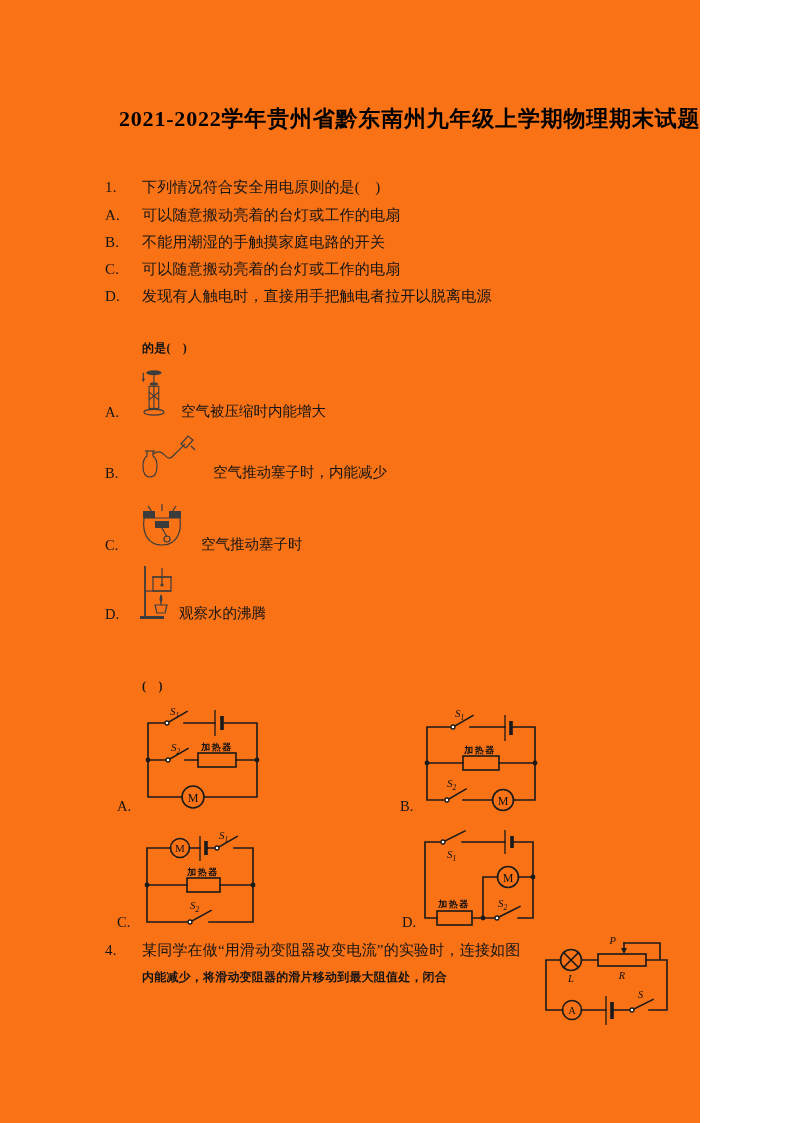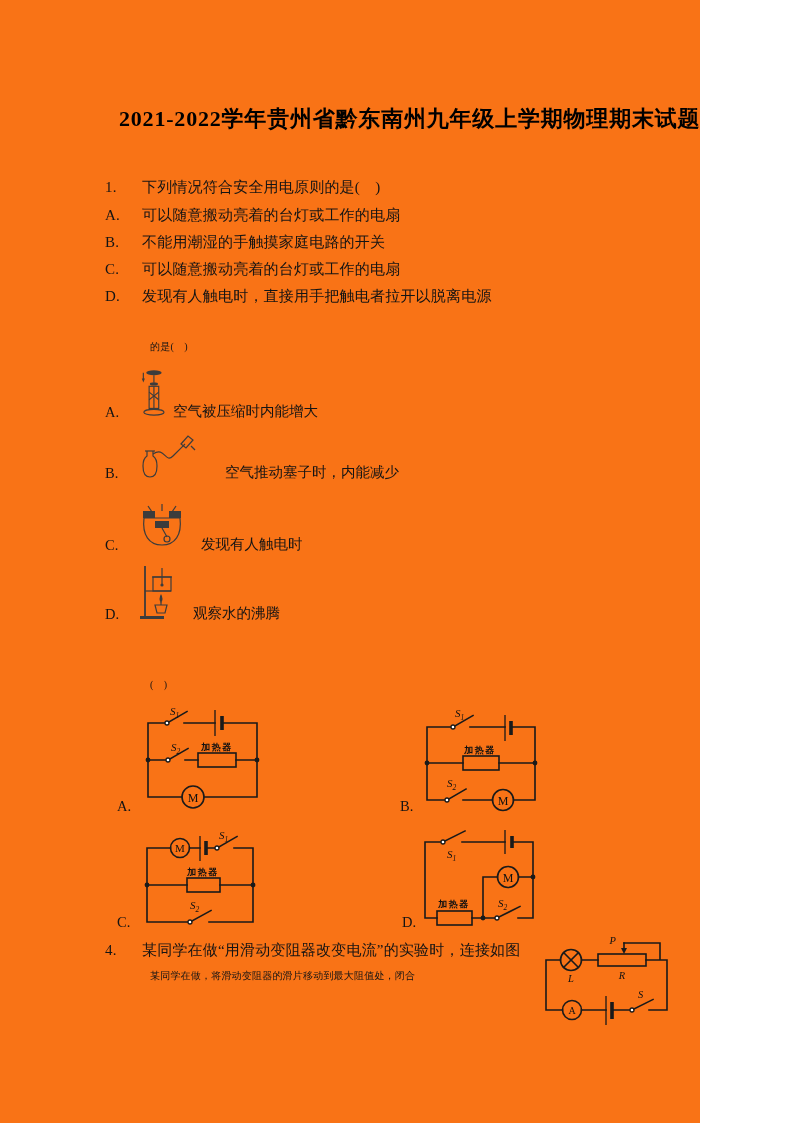--- a/index.html
+++ b/index.html
@@ -7,21 +7,21 @@
     position:relative; width:700px; height:1123px; background:#f97316;
     font-family:"Liberation Serif","DejaVu Serif",serif; color:#141414;
     overflow:hidden;
   }
   .title {
     position:absolute; left:119px; top:95px; width:600px;
     font-size:22px; font-weight:bold; letter-spacing:0.8px; line-height:48px;
     color:#000;
   }
   .line { position:absolute; left:105px; font-size:15px; white-space:pre; letter-spacing:0.2px; }
-  .cont { position:absolute; left:150px; font-size:10px; white-space:pre; letter-spacing:0.2px; }
+  .cont { position:absolute; left:142px; font-size:12px; white-space:pre; letter-spacing:0.2px;font-weight:bold; }
   .num { display:inline-block; width:37px; }
   .optrow { position:absolute; left:105px; display:flex; align-items:flex-end; }
   .optrow .lbl { display:inline-block; width:34px; font-size:14.5px; margin-bottom:-2px; }
   .optrow .otext { font-size:14.5px; margin-bottom:-2px; white-space:pre; }
   .clabel { position:absolute; font-size:14.5px; }
   .csvg { position:absolute; }
   
   .w   { stroke:#1a1a1a; stroke-width:1.6; fill:none; stroke-linecap:square; }
   .thin{ stroke:#1a1a1a; stroke-width:1.3; fill:none; }
   .thick{ stroke:#1a1a1a; stroke-width:3.6; fill:none; }
@@ -60,73 +60,73 @@
         <ellipse class="picf" cx="15" cy="15.5" rx="4.2" ry="1.6"></ellipse>
         <rect class="pic" x="10" y="18" width="10" height="23"></rect>
         <line class="pic" x1="10" y1="24" x2="20" y2="32"></line>
         <line class="pic" x1="20" y1="24" x2="10" y2="32"></line>
         <line class="pic" x1="15" y1="18" x2="15" y2="41"></line>
         <ellipse class="pic" cx="15" cy="45" rx="10.5" ry="3"></ellipse>
         <line class="pic" x1="4" y1="4" x2="4" y2="11"></line>
         <polygon class="picf" points="2.4,10 5.6,10 4,14"></polygon>
       </g>
     </svg>
-    <span class="otext" style="margin-left:8px">空气被压缩时内能增大</span>
+    <span class="otext" style="margin-left:16px">空气被压缩时内能增大</span>
   </div>
 
   <div class="optrow" style="top:434px">
     <span class="lbl">B.</span>
     <svg width="58" height="46" viewBox="0 0 58 46">
       <g>
         <line class="pic" x1="6" y1="17" x2="16" y2="17"></line>
         <path class="pic" d="M8,17 L8,22 C5,24 4,27 4,32 C4,40 7,43 11,43 C15,43 18,40 18,32 C18,27 17,24 14,22 L14,17"></path>
         <path class="pic" d="M14,20 C26,12 26,30 34,22 C40,16 42,14 46,10"></path>
         <path class="pic" d="M42,10 L49,2 L54,6 L47,14 Z"></path>
         <line class="pic" x1="52" y1="12" x2="56" y2="16"></line>
       </g>
     </svg>
-    <span class="otext" style="margin-left:28px">空气推动塞子时，内能减少</span>
+    <span class="otext" style="margin-left:16px">空气推动塞子时，内能减少</span>
   </div>
 
   <div class="optrow" style="top:503px">
     <span class="lbl">C.</span>
     <svg width="46" height="49" viewBox="0 0 46 49">
       <g>
         <line class="pic" x1="23" y1="1" x2="23" y2="8"></line>
         <rect class="picf" x="4" y="8" width="12" height="7"></rect>
         <rect class="picf" x="30" y="8" width="12" height="7"></rect>
         <line class="pic" x1="9" y1="3" x2="13" y2="9"></line>
         <line class="pic" x1="37" y1="3" x2="33" y2="9"></line>
         <path class="pic" d="M5,15 C3,32 10,42 23,42 C36,42 43,32 41,15"></path>
         <line class="pic" x1="5" y1="15" x2="41" y2="15"></line>
         <rect class="picf" x="16" y="18" width="14" height="7"></rect>
         <line class="pic" x1="23" y1="25" x2="28" y2="34"></line>
         <circle class="pic" cx="28" cy="36" r="3"></circle>
       </g>
     </svg>
-    <span class="otext" style="margin-left:16px">发现有人触电时</span>
+    <span class="otext" style="margin-left:16px">空气推动塞子时</span>
   </div>
 
   <div class="optrow" style="top:564px">
     <span class="lbl">D.</span>
     <svg width="36" height="57" viewBox="0 0 36 57">
       <g>
         <line class="pic" x1="6" y1="2" x2="6" y2="52" style="stroke-width:1.8"></line>
         <rect class="picf" x="1" y="52" width="24" height="3"></rect>
         <line class="pic" x1="6" y1="27" x2="32" y2="27"></line>
         <rect class="pic" x="14" y="13" width="18" height="14"></rect>
         <line class="pic" x1="13" y1="13" x2="33" y2="13"></line>
         <line class="pic" x1="23" y1="4" x2="23" y2="20"></line>
         <circle class="picf" cx="23" cy="21" r="1.6"></circle>
         <path class="picf" d="M22,30 Q19,35 22,39 Q25,35 22,30 Z"></path>
         <line class="pic" x1="22" y1="38" x2="22" y2="41"></line>
         <path class="pic" d="M16,41 L28,41 L26,49 L18,49 Z"></path>
       </g>
     </svg>
-    <span class="otext" style="margin-left:18px">观察水的沸腾</span>
+    <span class="otext" style="margin-left:4px">观察水的沸腾</span>
   </div>
 
   <div class="cont" style="top:678px">(　)</div>
 
   <svg class="csvg" style="left:140px; top:702px" width="125" height="110" viewBox="0 0 125 110">
     <g>
       <path class="w" d="M8,21 H25 M44,21 H75 M82,21 H117 M8,58 H26 M45,58 H58 M96,58 H117 M8,95 H42 M64,95 H117 M8,21 V95 M117,21 V95"></path>
     </g>
     <g>
       <circle class="opn" cx="27" cy="21" r="2"></circle>
@@ -234,21 +234,21 @@
     <circle class="dot" cx="63" cy="90" r="2.4"></circle>
     <g>
       <circle class="opn" cx="77" cy="90" r="2"></circle>
         <line class="w" x1="79" y1="89" x2="100" y2="78.5"></line>
     </g>
     <text x="78" y="79" font-size="11" class="it"><tspan>S</tspan><tspan dy="3" font-size="7.5">2</tspan></text>
   </svg>
   <div class="clabel" style="left:402px; top:914px">D.</div>
 
   <div class="line" style="top:941px"><span class="num">4.</span><span>某同学在做“用滑动变阻器改变电流”的实验时，连接如图</span></div>
-  <div class="cont" style="top:969px">某同学在做，将滑动变阻器的滑片移动到最大阻值处，闭合</div>
+  <div class="cont" style="top:969px">内能减少，将滑动变阻器的滑片移动到最大阻值处，闭合</div>
 
   <svg class="csvg" style="left:540px; top:932px" width="135" height="100" viewBox="0 0 135 100">
     <g>
       <path class="w" d="M6,28 H20.5 M41.5,28 H58 M84,11 H120 M120,11 V28 M106,28 H127 M127,28 V78 M6,78 H22.5 M41.5,78 H66 M72,78 H90 M109,78 H127 M6,28 V78"></path>
     </g>
     <g>
       <circle class="w" cx="31" cy="28" r="10.5"></circle>
       <line class="w" x1="23.6" y1="20.6" x2="38.4" y2="35.4"></line>
       <line class="w" x1="38.4" y1="20.6" x2="23.6" y2="35.4"></line>
     </g>

